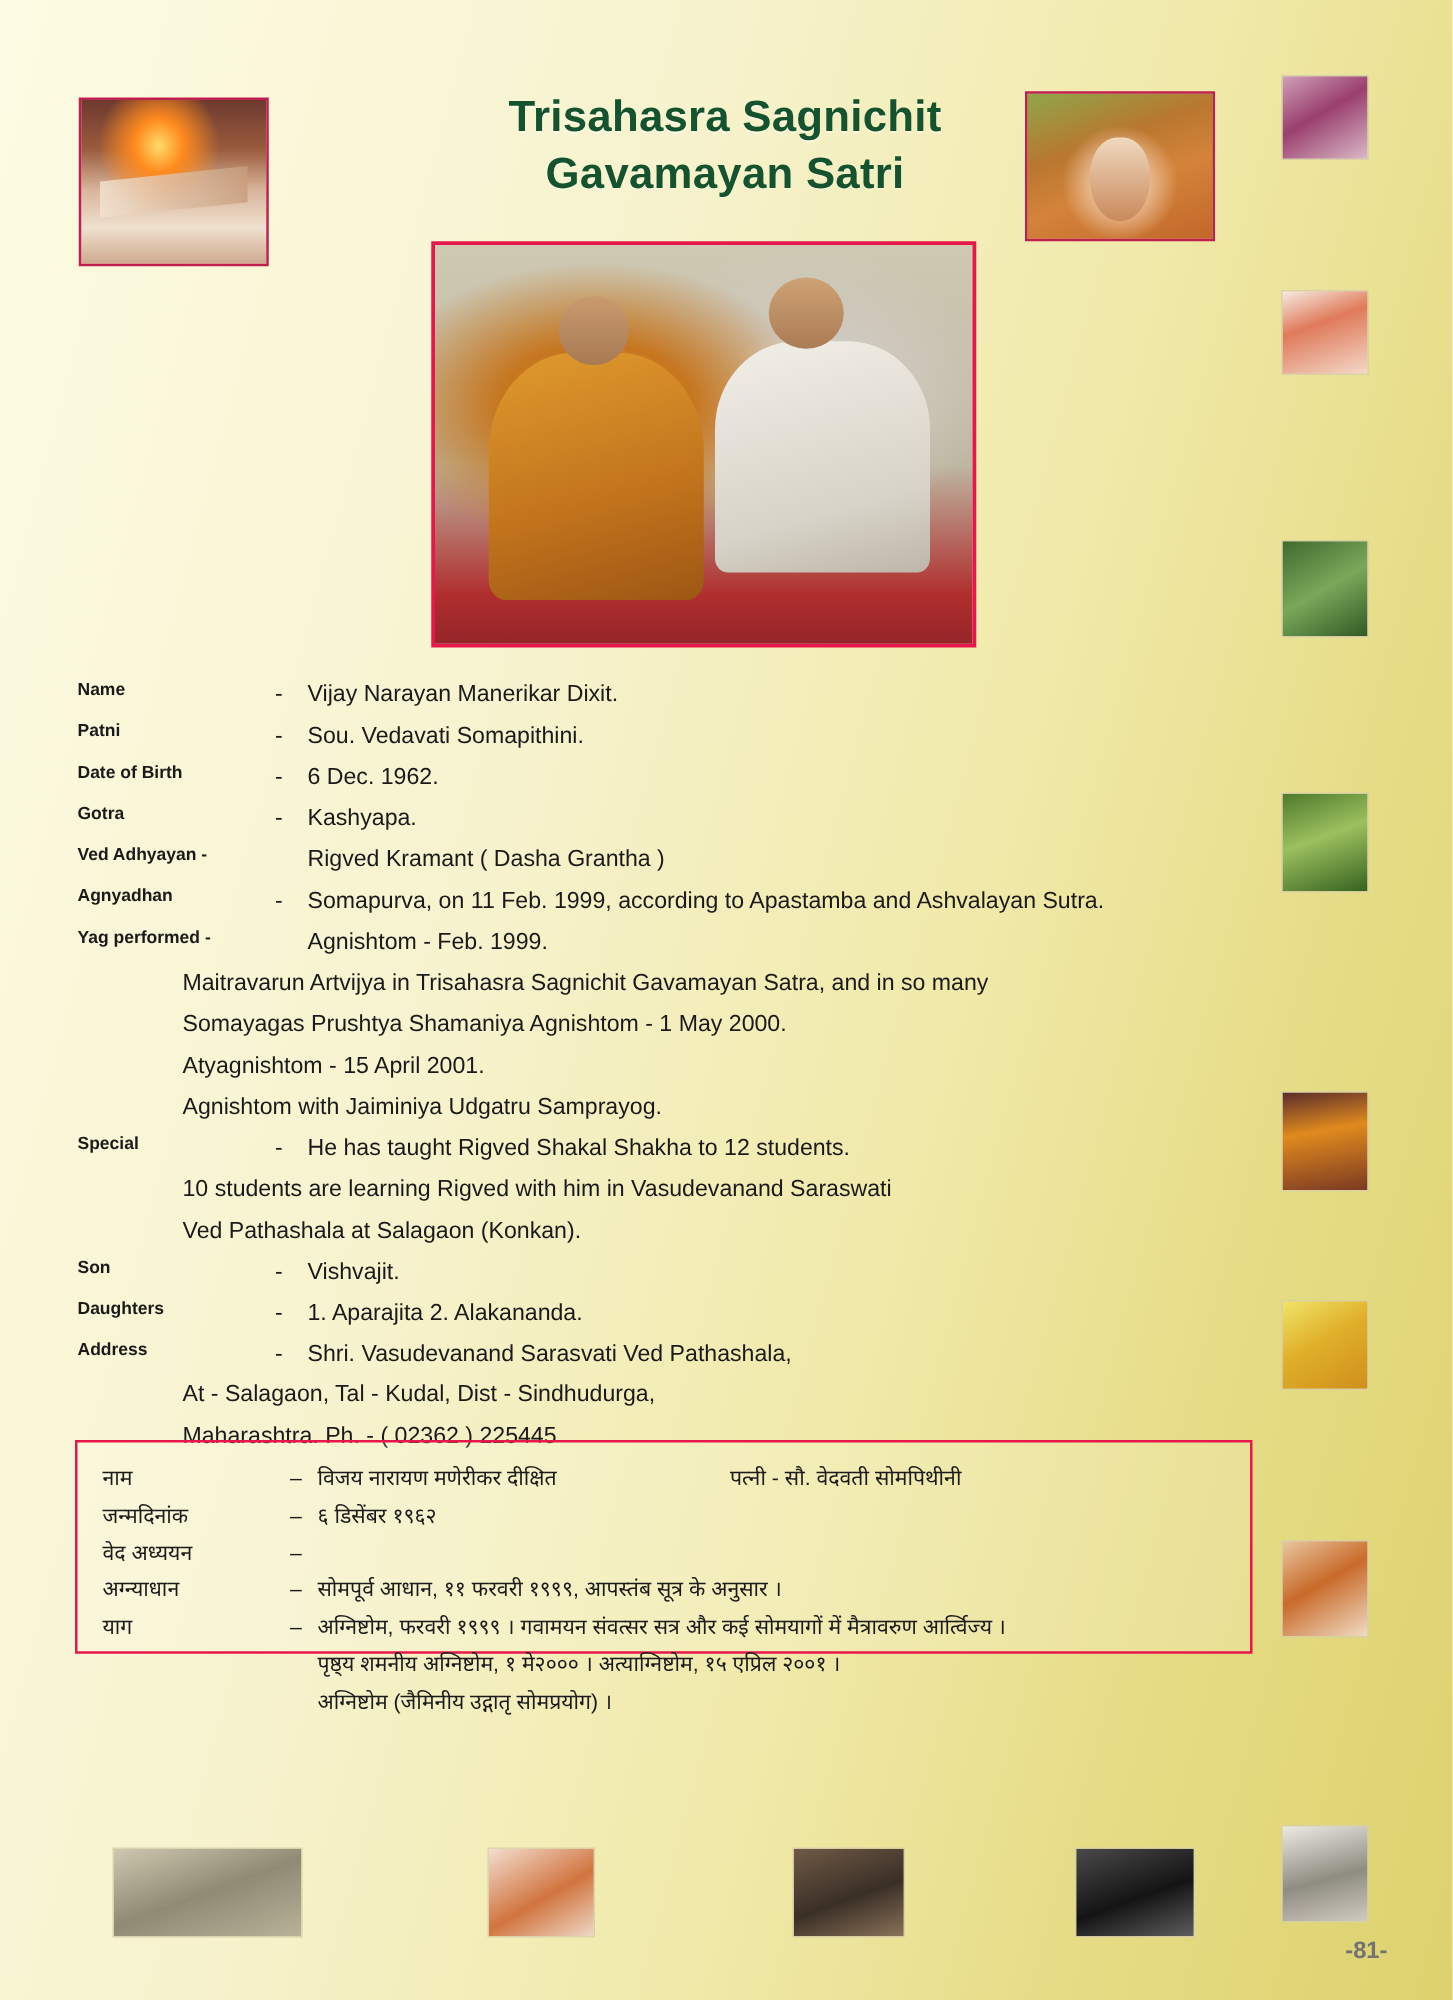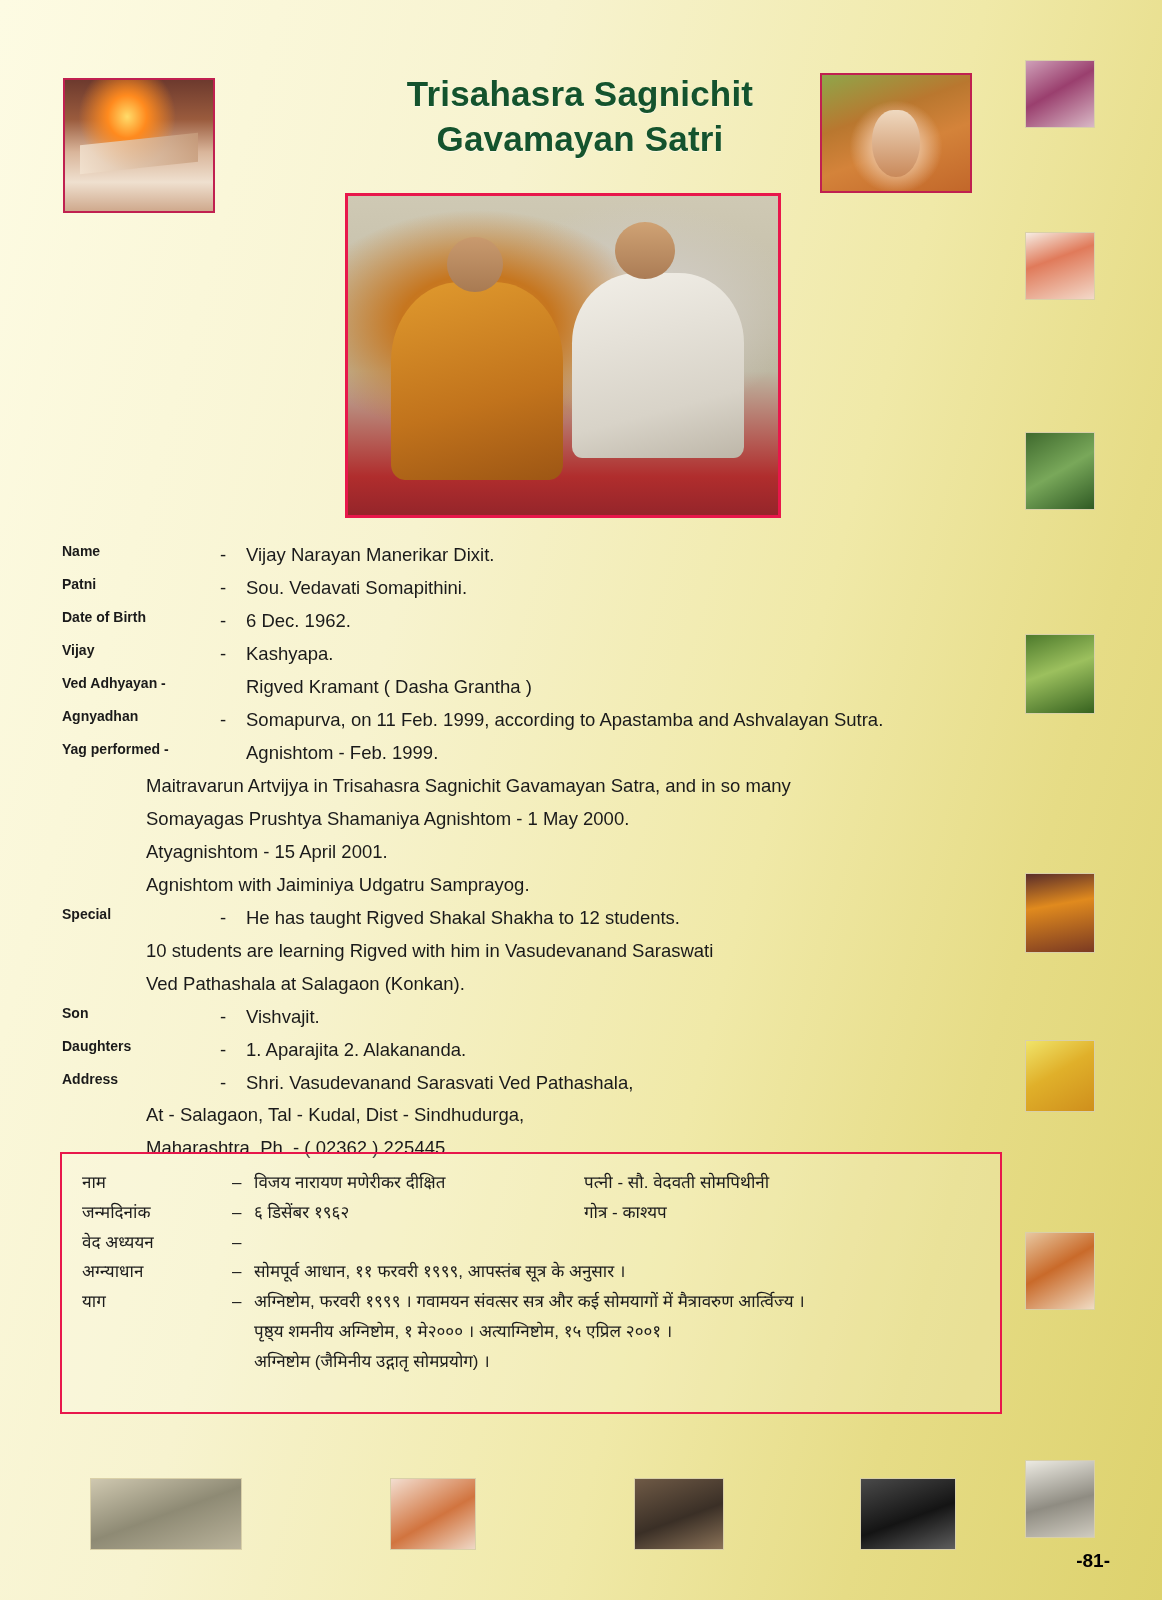--- a/index.html
+++ b/index.html
@@ -153,21 +153,21 @@
     line-height: 1.62;
     margin-bottom: 3px;
   }
 
   
   .dev-box {
     position: absolute;
     left: 60px;
     top: 1152px;
     width: 942px;
-    height: 262px;
+    height: 171px;
     border: 2px solid #e8174b;
     box-sizing: border-box;
     padding: 14px 20px 10px 20px;
     font-size: 17px;
     color: #1b1b1b;
     background: rgba(255,255,245,0.18);
   }
   .dev-row {
     display: flex;
     align-items: flex-start;
@@ -207,21 +207,21 @@
   .bt1 { left: 90px;  width: 152px; background: linear-gradient(160deg,#cfc8b0,#8e8a74 50%,#b9b29a); }
   .bt2 { left: 390px; width: 86px;  background: linear-gradient(150deg,#f3ded0,#d1743f 55%,#efd8c6); }
   .bt3 { left: 634px; width: 90px;  background: linear-gradient(160deg,#6f5a46,#3a2f26 55%,#8a7258); }
   .bt4 { left: 860px; width: 96px;  background: linear-gradient(160deg,#4a4a4a,#141414 55%,#5e5e5e); }
 
   .page-number {
     position: absolute;
     right: 52px;
     bottom: 28px;
     font-size: 19px;
-    color: #000000;
+    color: #737373;
     font-weight: bold;
   }
 </style>
 </head>
 <body>
 
 <div class="page">
 
   <div class="title-block">
     <div class="title-line">Trisahasra Sagnichit</div>
@@ -252,21 +252,21 @@
       <div class="val">Sou. Vedavati Somapithini.</div>
     </div>
 
     <div class="row">
       <div class="lbl">Date of Birth</div>
       <div class="dash">-</div>
       <div class="val">6 Dec. 1962.</div>
     </div>
 
     <div class="row">
-      <div class="lbl">Vijay</div>
+      <div class="lbl">Gotra</div>
       <div class="dash">-</div>
       <div class="val">Kashyapa.</div>
     </div>
 
     <div class="row">
       <div class="lbl">Ved Adhyayan -</div>
       <div class="dash"></div>
       <div class="val">Rigved Kramant ( Dasha Grantha )</div>
     </div>
 
@@ -322,21 +322,20 @@
     <div class="dev-row">
       <div class="dev-lbl">नाम</div>
       <div class="dev-dash">–</div>
       <div class="dev-val2">विजय नारायण मणेरीकर दीक्षित</div>
       <div class="dev-val">पत्नी - सौ. वेदवती  सोमपिथीनी</div>
     </div>
     <div class="dev-row">
       <div class="dev-lbl">जन्मदिनांक</div>
       <div class="dev-dash">–</div>
       <div class="dev-val2">६ डिसेंबर १९६२</div>
-      <div class="dev-val">गोत्र - काश्यप</div>
     </div>
     <div class="dev-row">
       <div class="dev-lbl">वेद अध्ययन</div>
       <div class="dev-dash">–</div>
     </div>
     <div class="dev-row">
       <div class="dev-lbl">अग्न्याधान</div>
       <div class="dev-dash">–</div>
       <div class="dev-val">सोमपूर्व आधान, ११ फरवरी १९९९, आपस्तंब सूत्र के अनुसार ।</div>
     </div>

